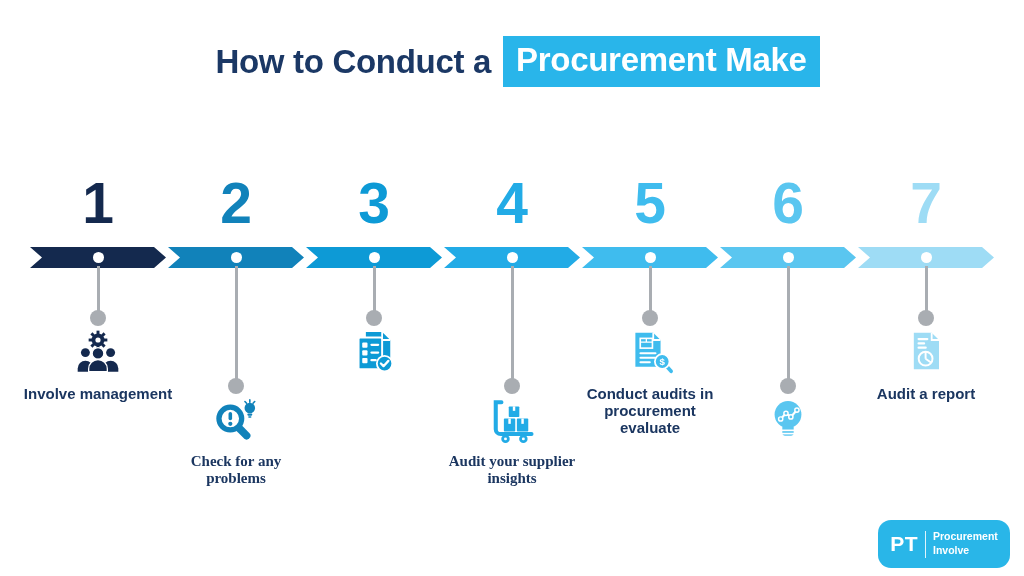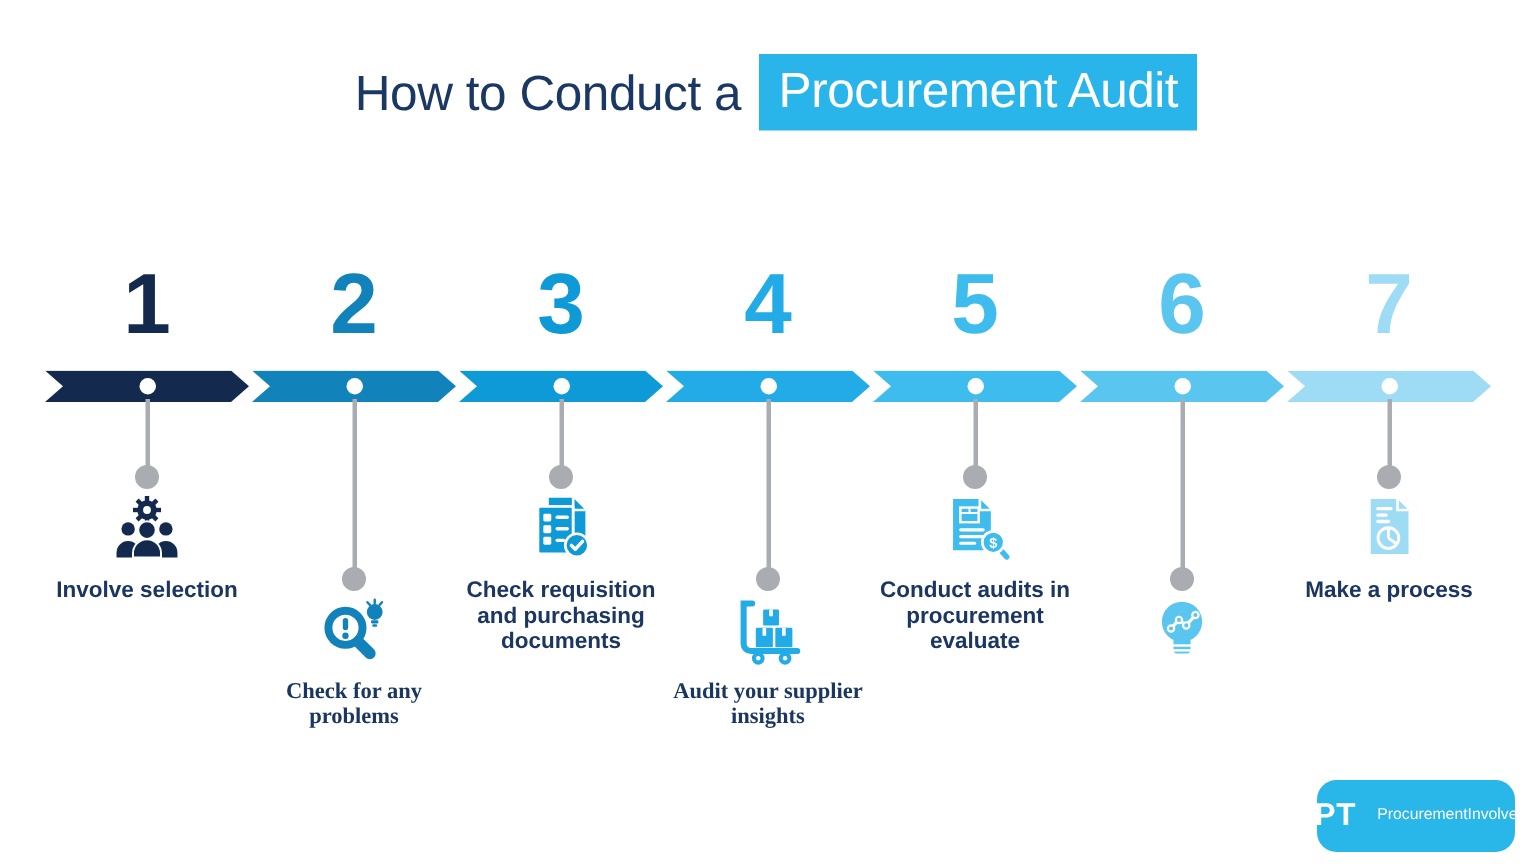--- a/index.html
+++ b/index.html
@@ -9,21 +9,21 @@
     background: var(--c-bg, #ffffff);
     position: relative;
     overflow: hidden;
   }
   .canvas { position: absolute; inset: 0; }
 
   
   .title-row {
     position: absolute; top: 36px; left: 0; right: 0;
     display: flex; justify-content: center; align-items: center; gap: 12px;
-    font-weight: 400; font-size: 33px; letter-spacing: -0.3px; margin-left: 11px;
+    font-weight: 700; font-size: 33px; letter-spacing: -0.3px; margin-left: 11px;
   }
   .title-prefix { color: var(--c-title); }
   .title-highlight {
     background: var(--c-highlight-bg);
     color: var(--c-highlight-text);
     padding: 5px 13px 8px 13px;
   }
 
   
   .step {
@@ -80,30 +80,30 @@
 
   
   .logo {
     position: absolute; right: 14px; bottom: 8px;
     width: 132px; height: 48px; border-radius: 13px;
     background: var(--c-logo-bg); color: var(--c-logo-text);
     display: flex; align-items: center; justify-content: center; gap: 7px;
   }
   .logo-abbr { font-size: 21px; font-weight: 700; letter-spacing: 0.5px; }
   .logo-divider { width: 1px; height: 27px; background: rgba(255,255,255,0.85); }
-  .logo-name { display: flex; flex-direction: row; font-size: 10.5px; line-height: 1.3; font-weight: 400; }
+  .logo-name { display: flex; flex-direction: column; font-size: 10.5px; line-height: 1.3; font-weight: 700; }
 </style>
 </head>
 <body>
 
 <div class="canvas">
 
   <div class="title-row">
     <span class="title-prefix">How to Conduct a</span>
-    <span class="title-highlight">Procurement Audit</span>
+    <span class="title-highlight">Procurement Make</span>
   </div>
 
   <div class="step step-1 odd" style="--step-color: #14294e;">
     <div class="step-number">1</div>
     <div class="segment"></div>
     <div class="bar-dot"></div>
     <div class="stem"></div>
     <div class="gray-dot"></div>
     <div class="step-icon">
       <svg viewBox="0 0 64 64">
@@ -120,21 +120,21 @@
           <circle cx="32" cy="16" r="3.2" fill="#fff"></circle>
         </g>
         <circle cx="16.5" cy="31.5" r="5.5"></circle>
         <circle cx="47.5" cy="31.5" r="5.5"></circle>
         <path d="M7 55 v-4 a9.5 9.5 0 0 1 19 0 v4 z"></path>
         <path d="M38 55 v-4 a9.5 9.5 0 0 1 19 0 v4 z"></path>
         <circle cx="32" cy="32.5" r="7.2" stroke="#fff" stroke-width="1.6"></circle>
         <path d="M20.5 55 v-3.5 a11.5 11.5 0 0 1 23 0 v3.5 z" stroke="#fff" stroke-width="1.6"></path>
       </svg>
     </div>
-    <div class="step-label">Involve selection</div>
+    <div class="step-label">Involve management</div>
   </div>
 
   <div class="step step-2 even" style="--step-color: #1182ba;">
     <div class="step-number">2</div>
     <div class="segment"></div>
     <div class="bar-dot"></div>
     <div class="stem"></div>
     <div class="gray-dot"></div>
     <div class="step-icon">
       <svg viewBox="0 0 64 64">
@@ -165,21 +165,20 @@
         <rect x="17.5" y="19" width="6.5" height="6.5" rx="1.2" fill="#fff"></rect>
         <rect x="17.5" y="28.5" width="6.5" height="6.5" rx="1.2" fill="#fff"></rect>
         <rect x="17.5" y="38" width="6.5" height="6.5" rx="1.2" fill="#fff"></rect>
         <rect x="27.5" y="20.5" width="11" height="2.8" rx="1.4" fill="#fff"></rect>
         <rect x="27.5" y="30" width="11" height="2.8" rx="1.4" fill="#fff"></rect>
         <rect x="27.5" y="39.5" width="8" height="2.8" rx="1.4" fill="#fff"></rect>
         <circle cx="45" cy="45" r="9.5" stroke="#fff" stroke-width="2.2"></circle>
         <path d="M40.5 45 l3.2 3.2 6-6.5" fill="none" stroke="#fff" stroke-width="2.8" stroke-linecap="round" stroke-linejoin="round"></path>
       </svg>
     </div>
-    <div class="step-label">Check requisition and purchasing documents</div>
   </div>
 
   <div class="step step-4 even" style="--step-color: #22abe6;">
     <div class="step-number">4</div>
     <div class="segment"></div>
     <div class="bar-dot"></div>
     <div class="stem"></div>
     <div class="gray-dot"></div>
     <div class="step-icon">
       <svg viewBox="0 0 64 64">
@@ -253,21 +252,21 @@
       <svg viewBox="0 0 64 64">
         <path d="M17 7 h22 l9 9 v36 h-31 z"></path>
         <path d="M39 7 v9 h9" fill="none" stroke="#fff" stroke-width="2.2"></path>
         <rect x="21.5" y="13.5" width="13.5" height="2.8" rx="1.4" fill="#fff"></rect>
         <rect x="21.5" y="18.8" width="9.5" height="2.8" rx="1.4" fill="#fff"></rect>
         <rect x="21.5" y="24" width="11.5" height="2.8" rx="1.4" fill="#fff"></rect>
         <circle cx="31.5" cy="39" r="8.5" fill="none" stroke="#fff" stroke-width="2.4"></circle>
         <path d="M31.5 39 V30.5 M31.5 39 l7 5" fill="none" stroke="#fff" stroke-width="2.4"></path>
       </svg>
     </div>
-    <div class="step-label">Make a process</div>
+    <div class="step-label">Audit a report</div>
   </div>
 
   <div class="logo">
     <span class="logo-abbr">PT</span>
     <span class="logo-divider"></span>
     <span class="logo-name">
       <span>Procurement</span>
       <span>Involve</span>
     </span>
   </div>

